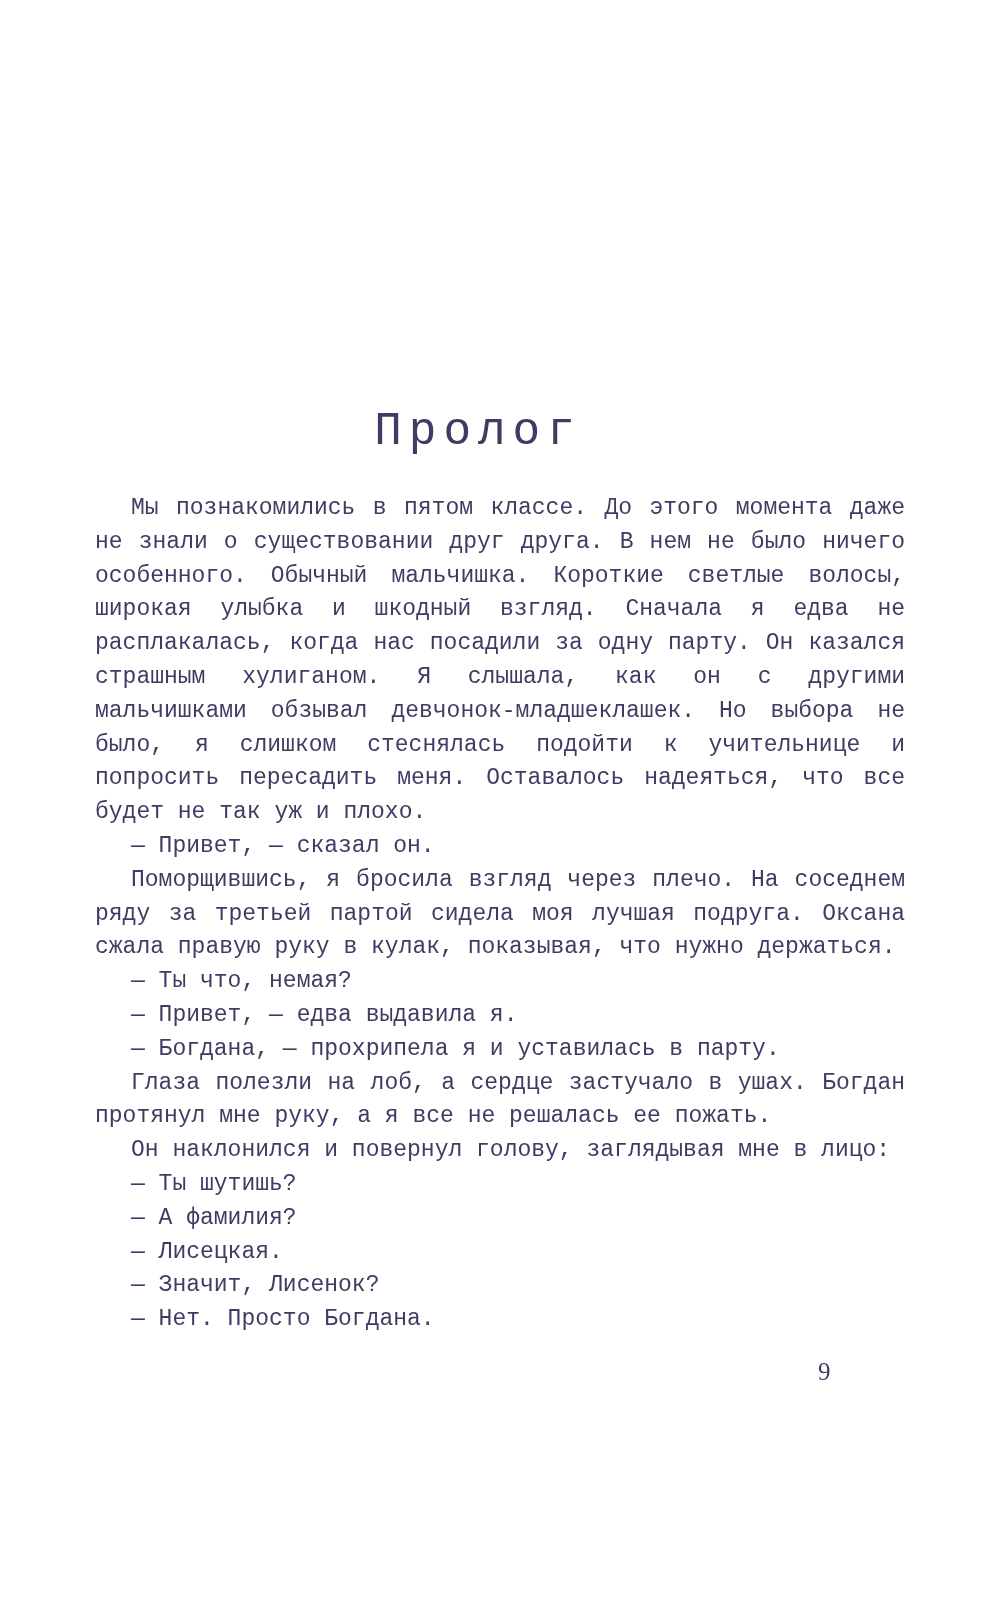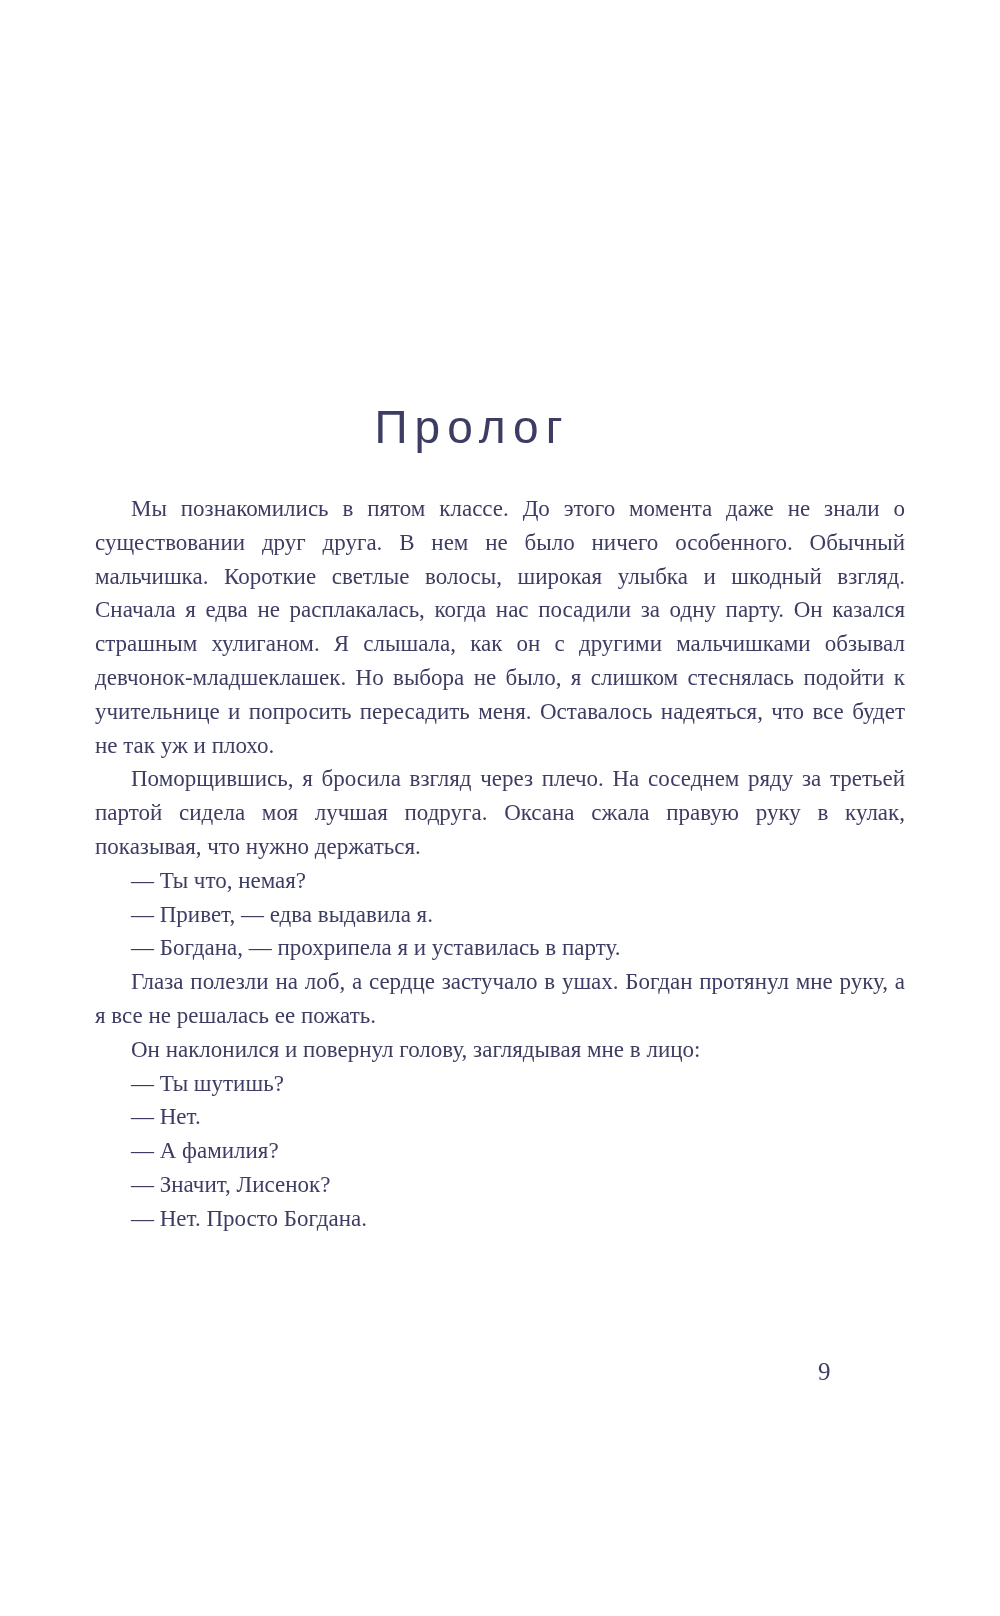--- a/index.html
+++ b/index.html
@@ -18,67 +18,69 @@
     position: relative;
     width: 1000px;
     height: 1616px;
     background: #ffffff;
   }
   .chapter-title {
     position: absolute;
     top: 398px;
     left: 0;
     width: 940px; 
-    margin: 2px;
+    margin: 8px;
     text-align: center;
-    font-family: Liberation Sans, sans-serif;
+    font-family: Liberation Mono, monospace;
     font-weight: 400;
     font-size: 46px;
     letter-spacing: 7px;
     color: var(--ink, #3d3d63);
   }
   .content {
     position: absolute;
     top: 492px;
     left: 95px;
     width: 810px;
     font-size: 23px;
     line-height: 33.8px;
     text-align: justify;
     hyphens: auto;
     -webkit-hyphens: auto;
   }
   .content p {
     margin: 0;
     padding: 0;
     text-indent: 36px;
+    font-family: Liberation Mono, monospace;
   }
   .page-number {
     position: absolute;
     top: 1358px;
     left: 818px;
     font-size: 25px;
     color: var(--ink, #3d3d63);
   }
 </style>
 </head>
 <body>
 
 <div class="page">
   <h1 class="chapter-title">Пролог</h1>
 
   <div class="content" lang="ru">
       <p>Мы познакомились в пятом классе. До этого момента даже не знали о существовании друг друга. В нем не было ничего особенного. Обычный мальчишка. Короткие светлые волосы, широкая улыбка и шкодный взгляд. Сначала я едва не расплакалась, когда нас посадили за одну парту. Он казался страшным хулиганом. Я слышала, как он с другими мальчишками обзывал девчонок-младшеклашек. Но выбора не было, я слишком стеснялась подойти к учительнице и попросить пересадить меня. Оставалось надеяться, что все будет не так уж и плохо.</p>
+      <p>— Привет, — сказал он.</p>
       <p>Поморщившись, я бросила взгляд через плечо. На соседнем ряду за третьей партой сидела моя лучшая подруга. Оксана сжала правую руку в кулак, показывая, что нужно держаться.</p>
       <p>— Ты что, немая?</p>
       <p>— Привет, — едва выдавила я.</p>
       <p>— Богдана, — прохрипела я и уставилась в парту.</p>
       <p>Глаза полезли на лоб, а сердце застучало в ушах. Богдан протянул мне руку, а я все не решалась ее пожать.</p>
       <p>Он наклонился и повернул голову, заглядывая мне в лицо:</p>
       <p>— Ты шутишь?</p>
-      <p>— Нет.</p>
       <p>— А фамилия?</p>
+      <p>— Лисецкая.</p>
       <p>— Значит, Лисенок?</p>
       <p>— Нет. Просто Богдана.</p>
     </div>
 
   <div class="page-number">9</div>
 </div>
 
 </body></html>

